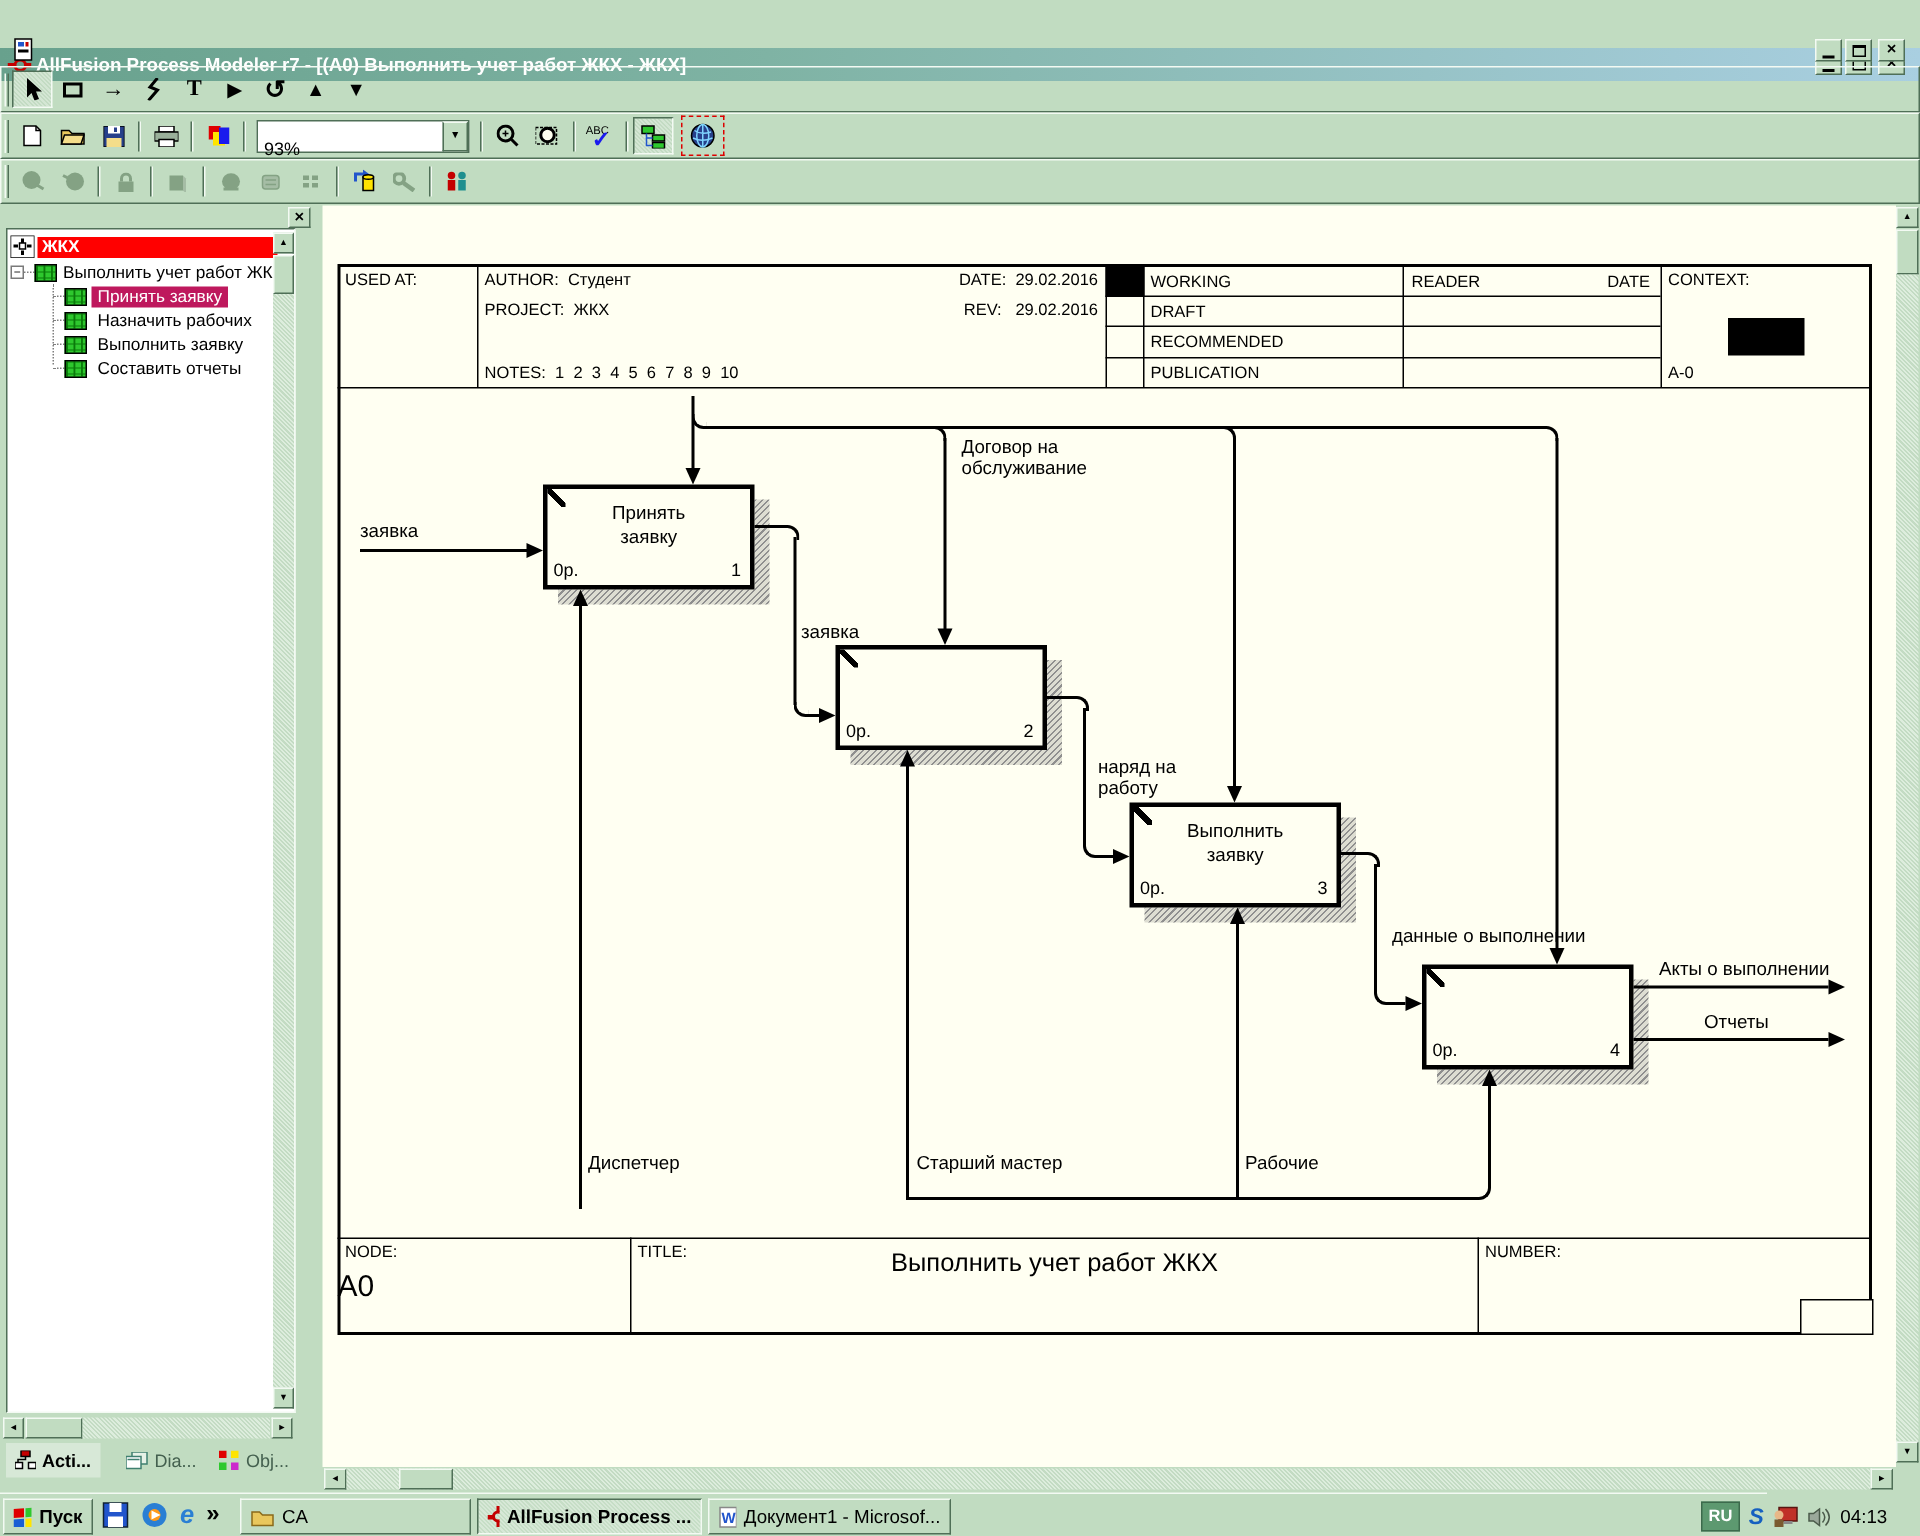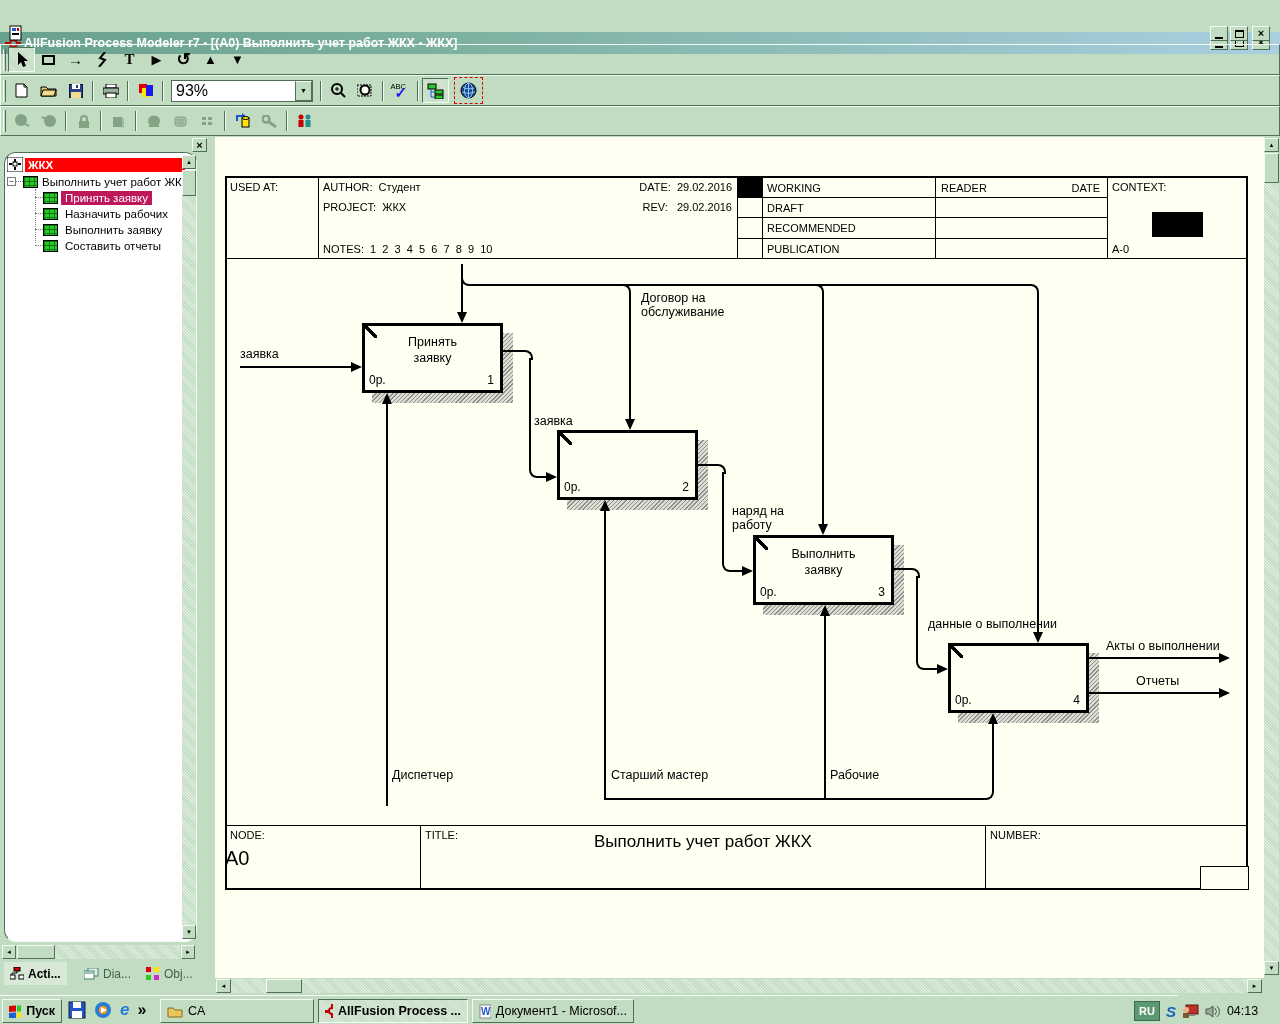--- a/index.html
+++ b/index.html
@@ -32,28 +32,28 @@
   .toolbar { left:0; width:1280px; display:flex; align-items:center; }
   .grip { width:3px; height:22px; border-left:1px solid #f3faf3; border-right:1px solid #4f6f57; margin:0 2px; }
   .tbtn { width:27px; height:25px; display:flex; align-items:center; justify-content:center; font-size:13px; }
   .tbtn.pressed { border-top:1px solid #4f6f57; border-left:1px solid #4f6f57;
                   border-bottom:1px solid #f3faf3; border-right:1px solid #f3faf3;
                   background-image:repeating-linear-gradient(45deg,#d4e6d4 0 1px,#c3dbc3 1px 2px); }
   .tsep { width:2px; height:20px; border-left:1px solid #4f6f57; border-right:1px solid #f3faf3; margin:0 3px; }
 
   
   .combo { width:142px; height:22px; background:#fff; border:1px solid #4f6f57; display:flex; }
-  .combo .val { flex:1; font-size:16px; padding:1px 4px; }
+  .combo .val { flex:1; font-size:12px; padding:11px 4px; }
   .combo .dd { width:17px; height:100%; background:#c1dcc1; display:flex; align-items:center; justify-content:center; font-size:7px; }
   .combo .dd { border-left:1px solid #4f6f57; }
 
   
   .treebox { left:4px; top:152px; width:193px; height:790px; background:#fff;
              border-top:1px solid #4f6f57; border-left:1px solid #4f6f57;
-             border-bottom:1px solid #f3faf3; border-right:1px solid #f3faf3; font-size:11.5px;border-radius:12px; }
+             border-bottom:1px solid #f3faf3; border-right:1px solid #f3faf3; font-size:11.5px; }
   .trow { position:absolute; height:15px; display:flex; align-items:center; white-space:nowrap; }
   .dot-v { border-left:1px dotted #7f7f7f; }
   .dot-h { border-top:1px dotted #7f7f7f; }
   .actico { width:15px; height:12px; background:#2ec82e; border:1px solid #000;
             background-image:linear-gradient(#0a7a0a 1px,transparent 1px),linear-gradient(90deg,#0a7a0a 1px,transparent 1px);
             background-size:5px 4px; }
   .expbox { width:9px; height:9px; background:#fff; border:1px solid #7a7a7a; font-size:8px; line-height:7px; text-align:center; }
   .sbtn { background:#c1dcc1; display:flex; align-items:center; justify-content:center; font-size:6px; }
 
   

